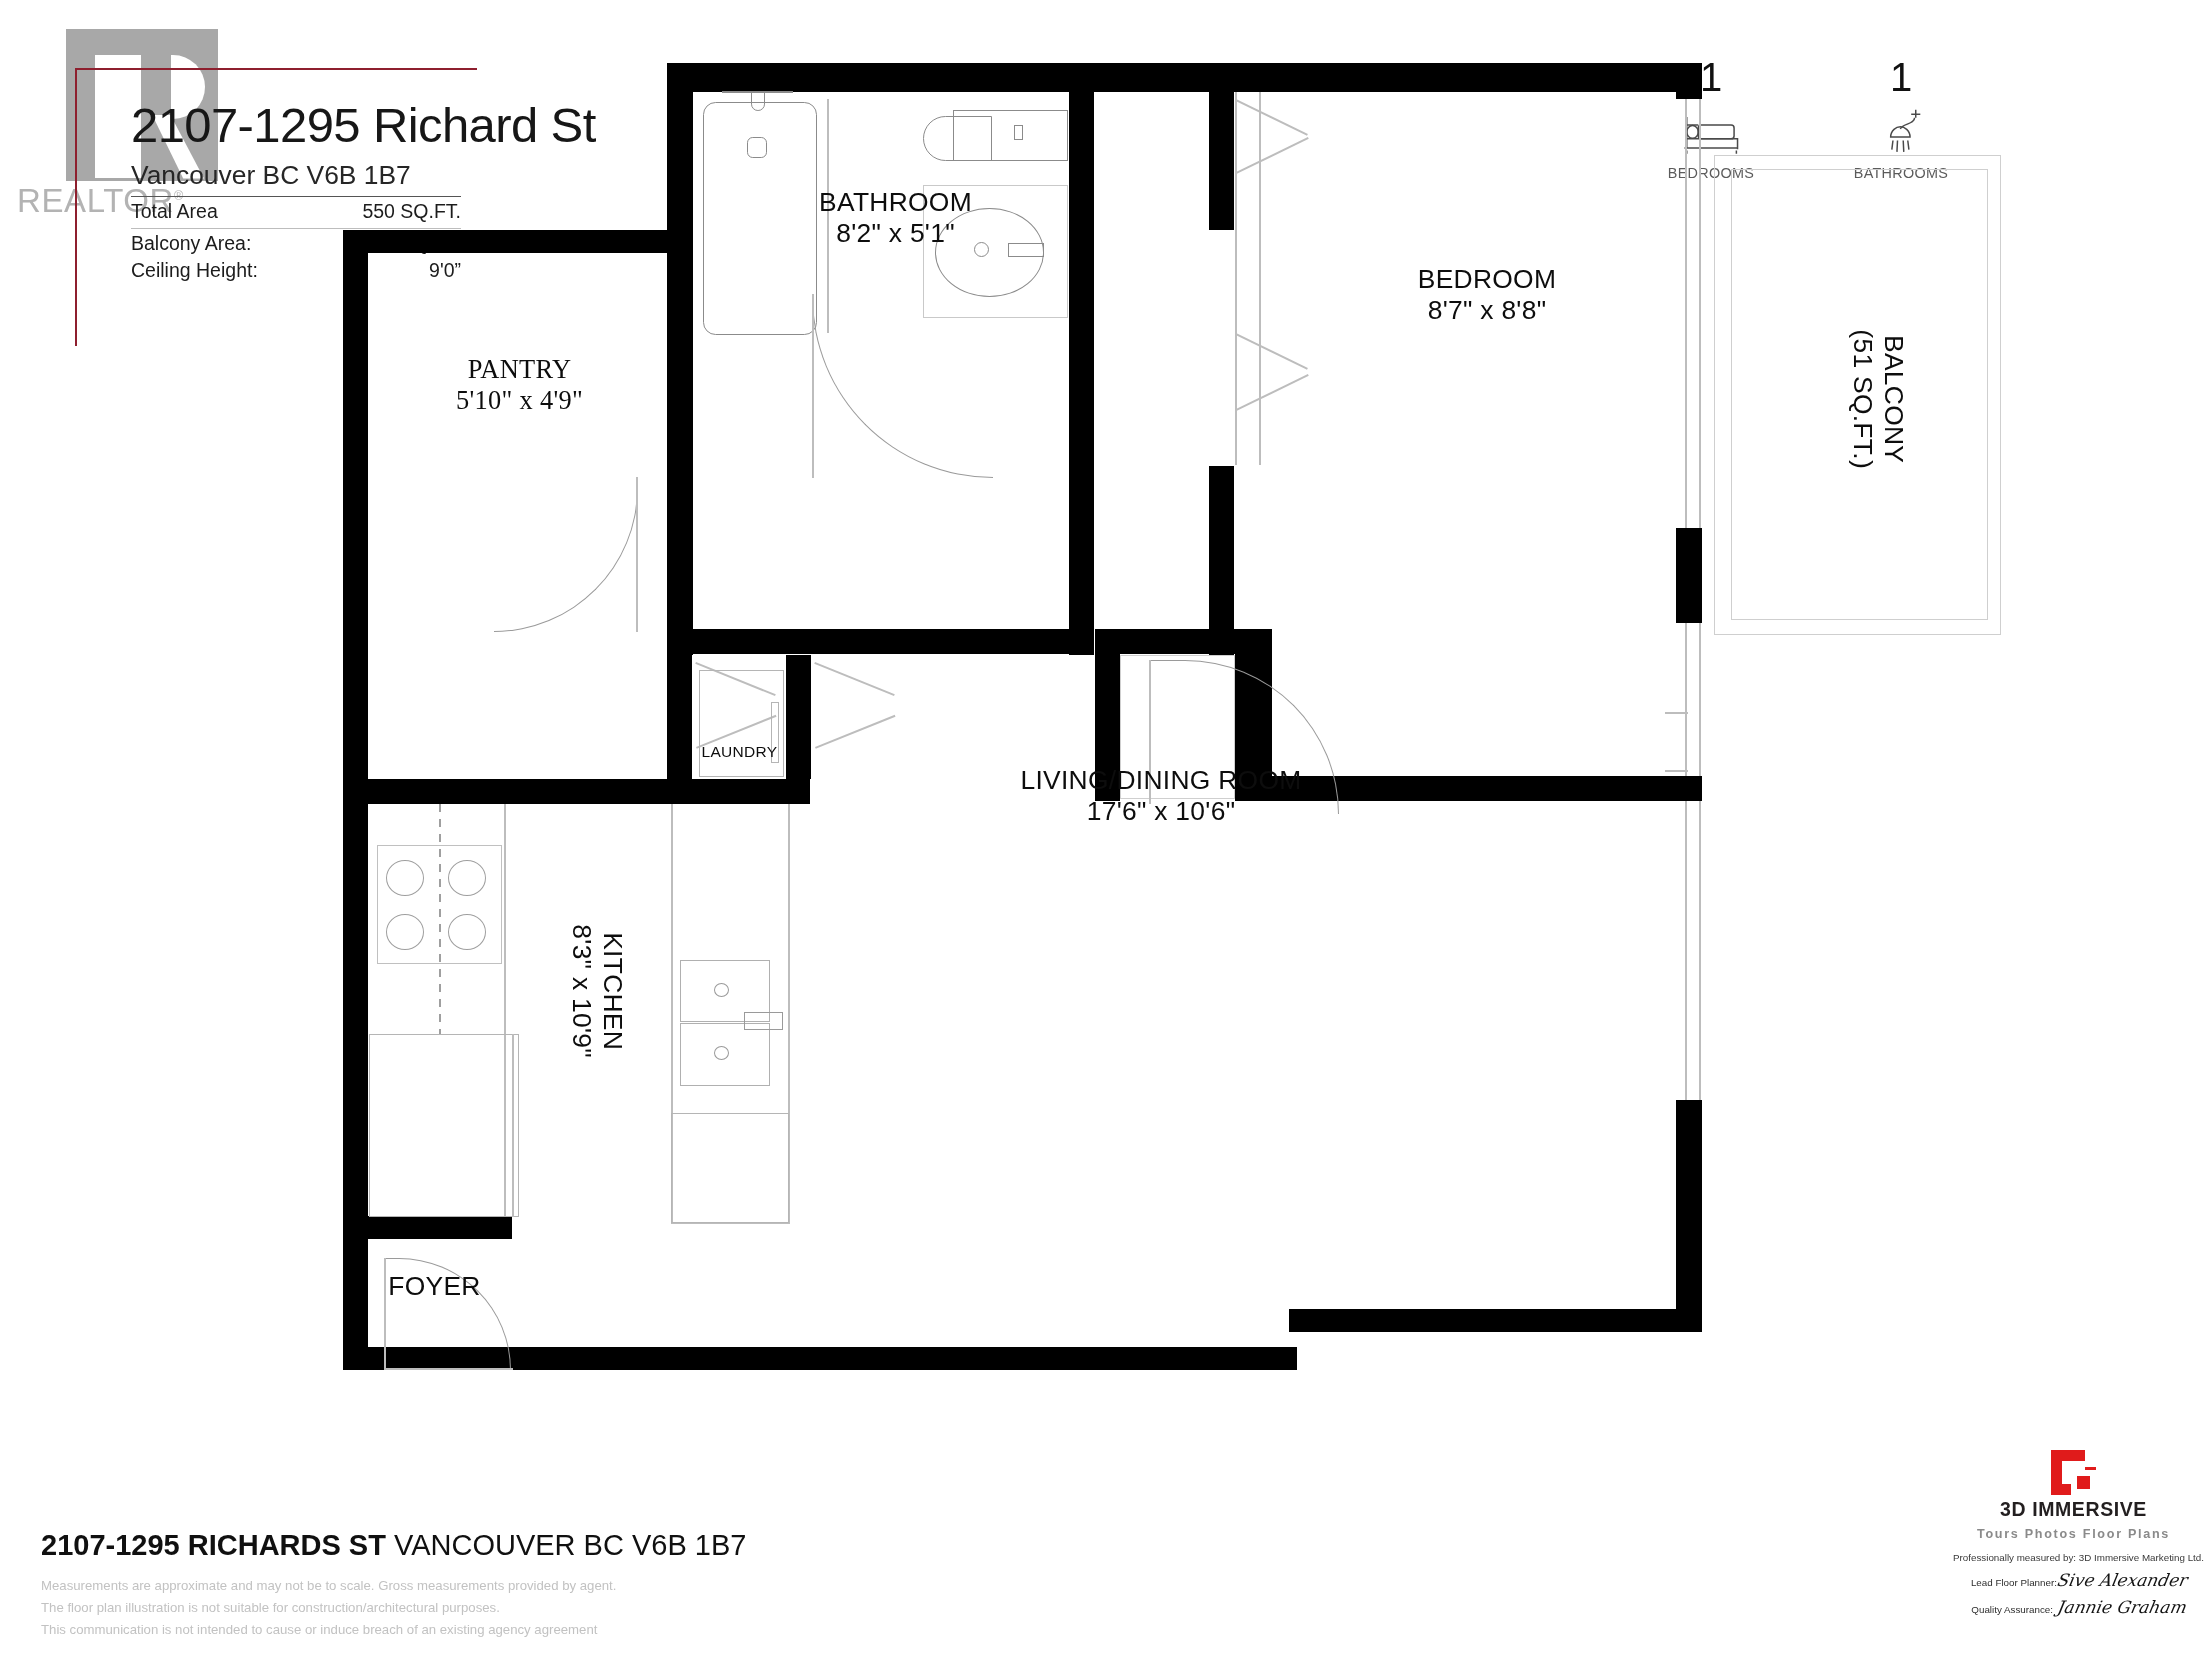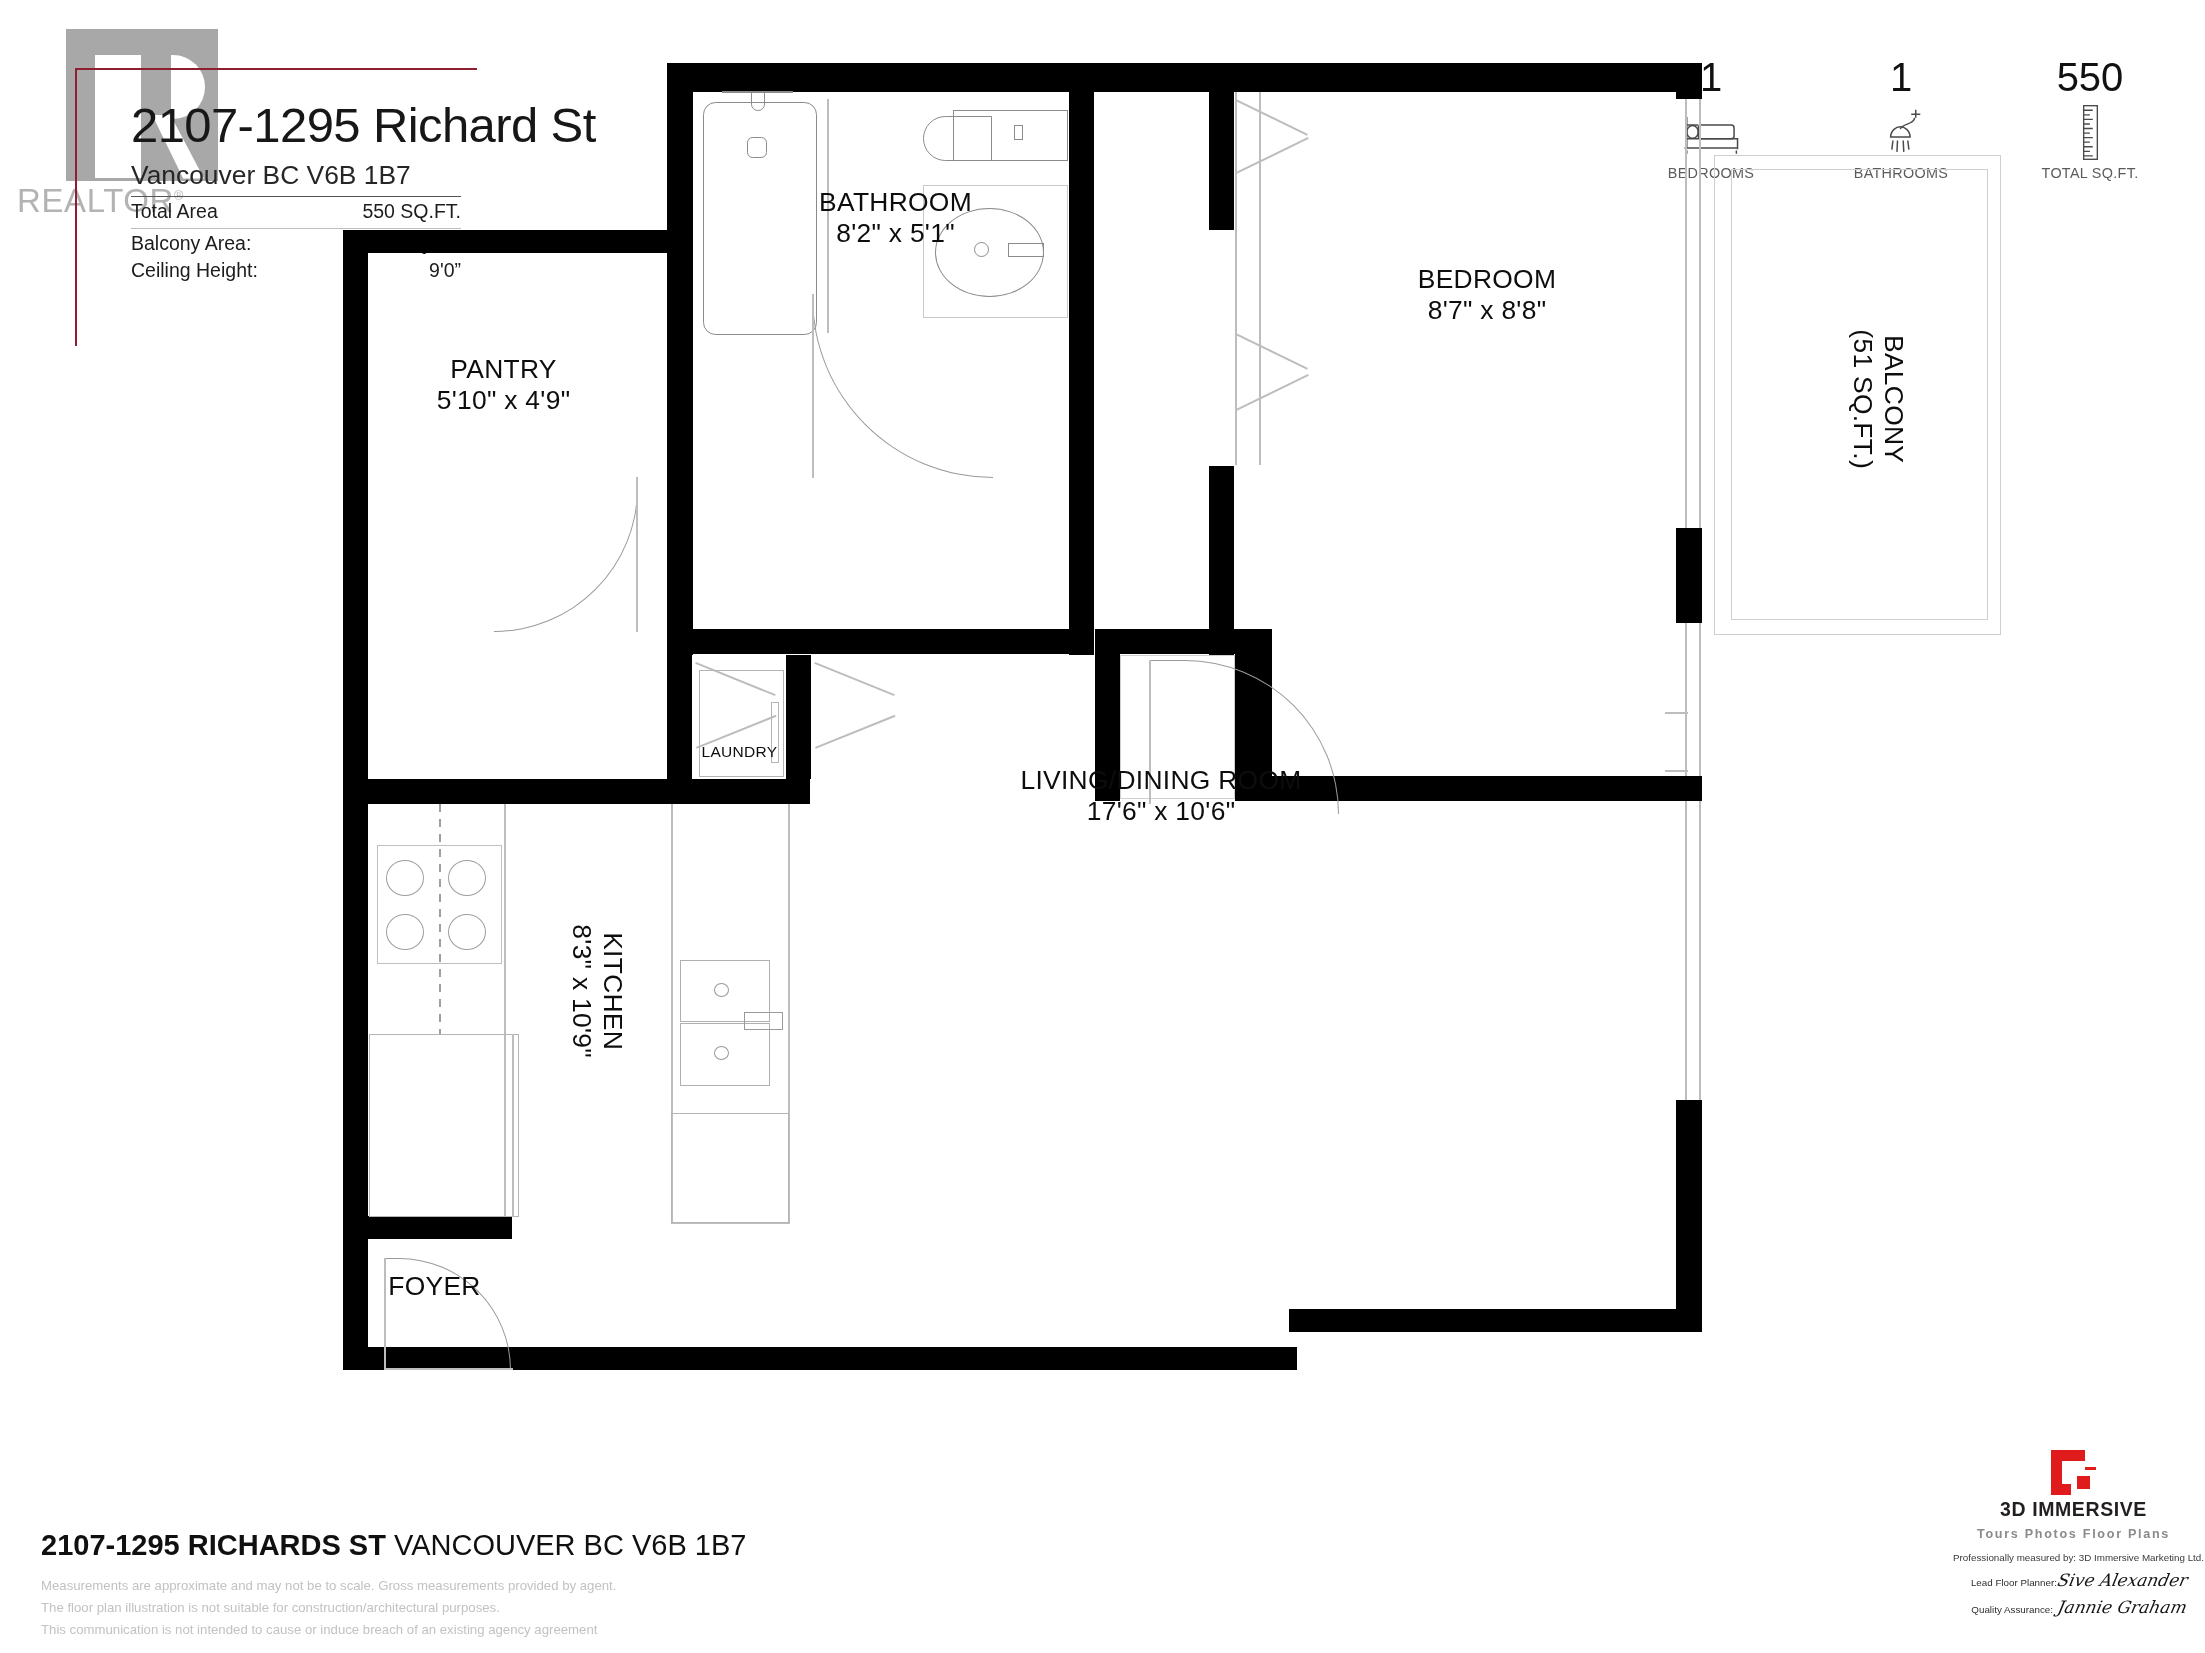--- a/index.html
+++ b/index.html
@@ -247,34 +247,20 @@
           <path d="M60 12 L76 12"></path>
           <path d="M66 18 C66 30 44 28 41 38"></path>
           <path d="M24 52 C24 40 34 34 41 34 C48 34 58 40 58 52 Z"></path>
           <path d="M28 58 L26 74 M36 58 L35 78 M46 58 L47 78 M54 58 L56 74"></path>
         </g>
       </svg>
     </div>
     <div class="lbl">BATHROOMS</div>
   </div>
 
-  <div class="stat" id="stat-sqft">
-    <div class="num">550</div>
-    <div class="ico">
-      <svg width="29" height="57" viewBox="0 0 50 100">
-        <g fill="none" stroke="#4a4a4a" stroke-width="2.4">
-          <rect x="13" y="3" width="24" height="94"></rect>
-          <path d="M13 11 L29 11 M13 19 L24 19 M13 27 L29 27 M13 35 L24 35
-                   M13 43 L29 43 M13 51 L24 51 M13 59 L29 59 M13 67 L24 67
-                   M13 75 L29 75 M13 83 L24 83 M13 91 L29 91"></path>
-        </g>
-      </svg>
-    </div>
-    <div class="lbl">TOTAL SQ.FT.</div>
-  </div>
 </div>
 
 <div id="plan">
 
   <div class="thin" style="left:1714px; top:155px; width:287px; height:480px; border-color:#cfcfcf;"></div>
   <div class="thin" style="left:1731px; top:169px; width:257px; height:451px; border-color:#cfcfcf;"></div>
   <div class="rlabel rot90" style="left:1757px; top:368px; width:241px;">
     <div class="nm">BALCONY</div>
     <div class="dm">(51 SQ.FT.)</div>
   </div>
@@ -392,21 +378,21 @@
   <div class="rlabel" style="left:706px; top:187px; width:379px;">
     <div class="nm">BATHROOM</div>
     <div class="dm">8'2" x 5'1"</div>
   </div>
 
   <div class="rlabel" style="left:1286px; top:264px; width:402px;">
     <div class="nm">BEDROOM</div>
     <div class="dm">8'7" x 8'8"</div>
   </div>
 
-  <div class="rlabel" style="left:337px; top:354px; width:333px;">
+  <div class="rlabel" style="left:353px; top:354px; width:333px;font-family:Liberation Serif, serif;">
     <div class="nm">PANTRY</div>
     <div class="dm">5'10" x 4'9"</div>
   </div>
 
   <div class="rlabel rot90" style="left:436px; top:960px; width:322px;">
     <div class="nm">KITCHEN</div>
     <div class="dm">8'3" x 10'9"</div>
   </div>
 
   <div class="rlabel" style="left:845px; top:765px; width:632px;">

